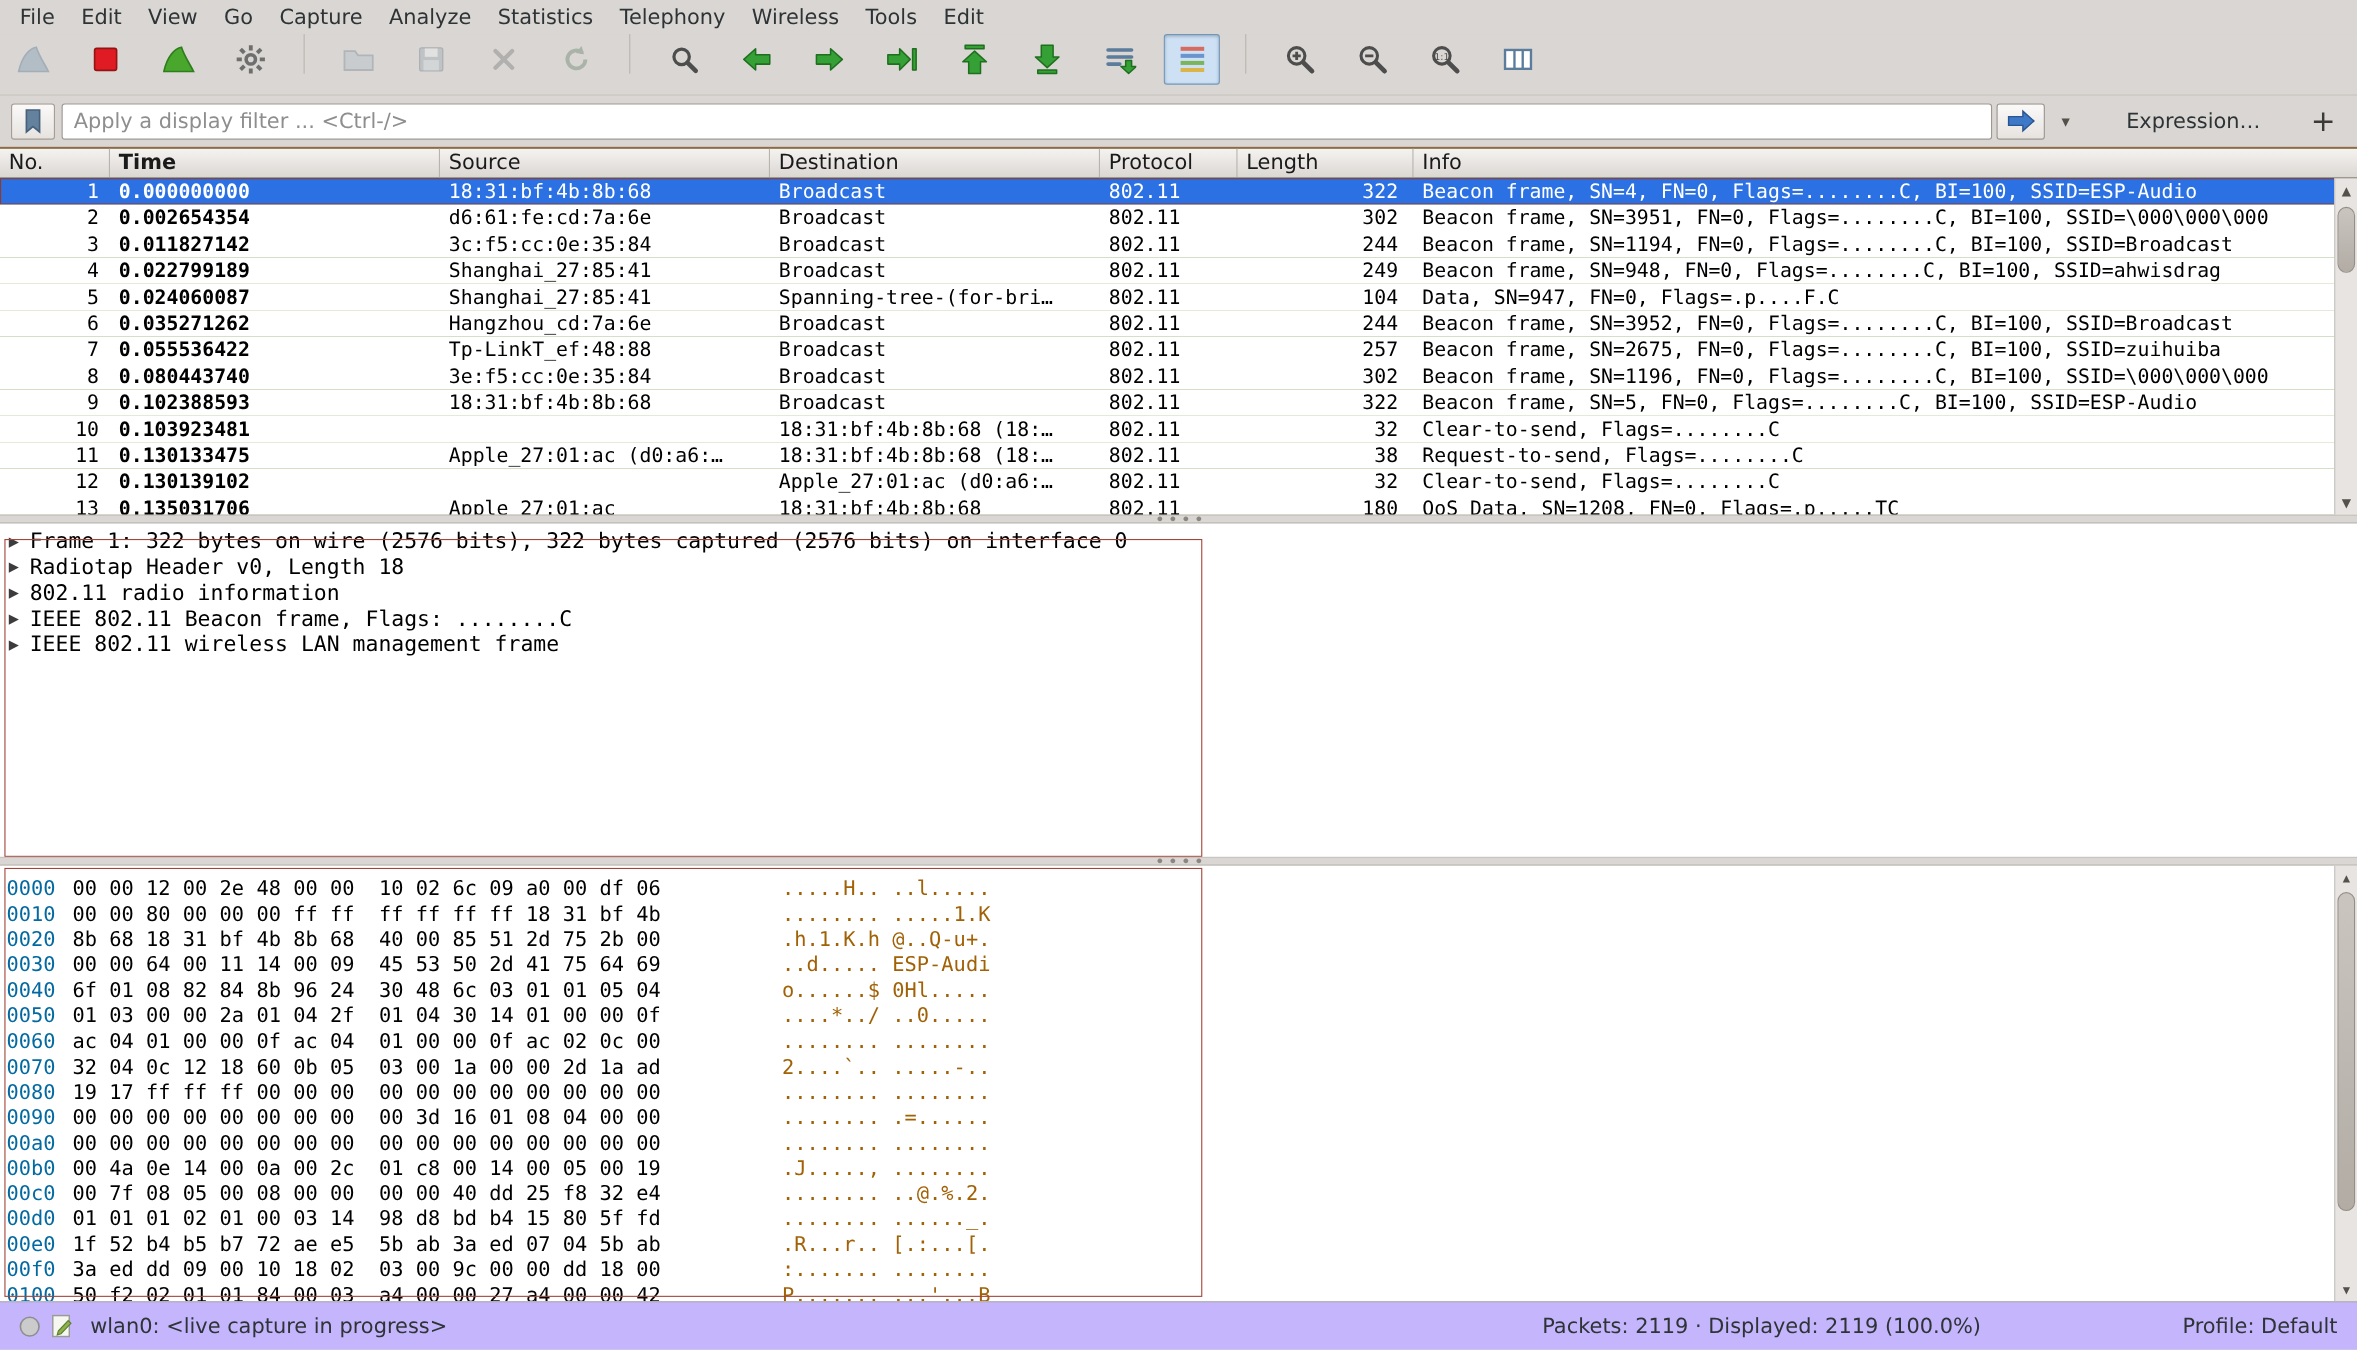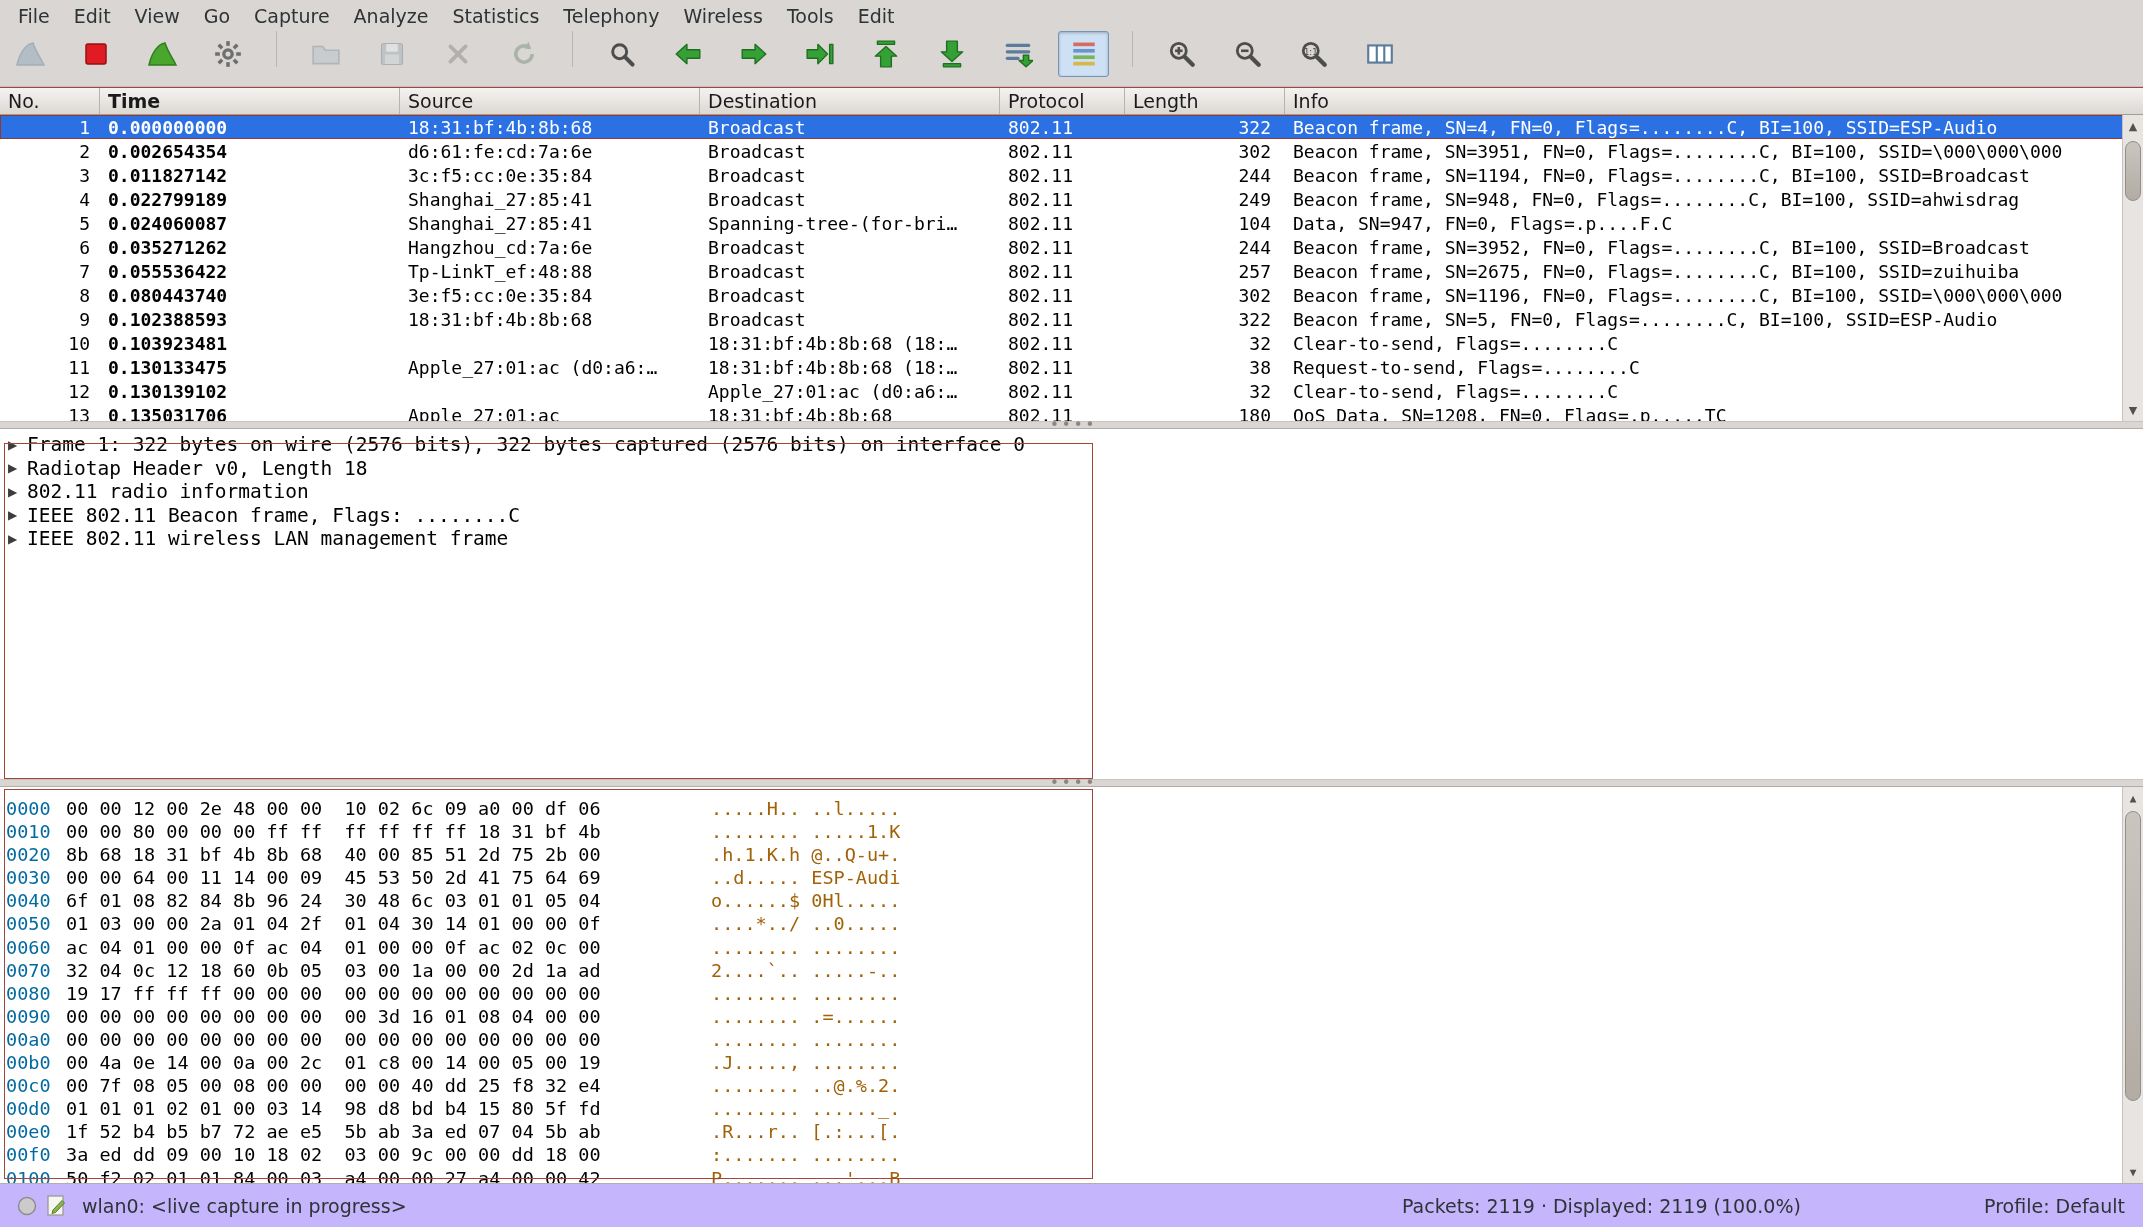--- a/index.html
+++ b/index.html
@@ -281,20 +281,42 @@
         <div class="ticon">
           <svg width="30" height="30" viewBox="0 0 28 28">
             <rect x="3" y="6" width="22" height="16" fill="#fff" stroke="#5b7c9b" stroke-width="2"></rect>
             <line x1="11" y1="6" x2="11" y2="22" stroke="#5b7c9b" stroke-width="2"></line>
             <line x1="18" y1="6" x2="18" y2="22" stroke="#5b7c9b" stroke-width="2"></line>
           </svg>
         </div>
       </div>
     </div>
 
+  <div class="filterbar">
+    <div class="bookmark-btn">
+      <span class="ticon">
+          <svg width="20" height="26" viewBox="0 0 20 24">
+            <path d="M4 2 h12 v20 l-6-5 -6 5 Z" fill="#64819e" stroke="#47617b" stroke-width="1.5"></path>
+          </svg>
+        </span>
+    </div>
+    <input class="filter-input" placeholder="Apply a display filter ... &lt;Ctrl-/&gt;" style="">
+    <div class="apply-btn">
+      <span class="ticon">
+          <svg width="30" height="24" viewBox="0 0 30 24">
+            <path d="M4 8 h13 V3 l10 9 -10 9 v-5 H4 Z" fill="#3e79c8" stroke="#2a5590" stroke-width="1.3"></path>
+          </svg>
+        </span>
+    </div>
+    <div class="combo-btn">
+      <span>▾</span>
+    </div>
+    <div class="expr-btn">Expression…</div>
+    <div class="add-btn">+</div>
+  </div>
 
   <div class="packet-pane">
     <div class="plist-header">
         <div class="hcell c-no">No.</div>
         <div class="hcell c-time">Time</div>
         <div class="hcell c-source">Source</div>
         <div class="hcell c-destination">Destination</div>
         <div class="hcell c-protocol">Protocol</div>
         <div class="hcell c-length">Length</div>
         <div class="hcell c-info">Info</div>

